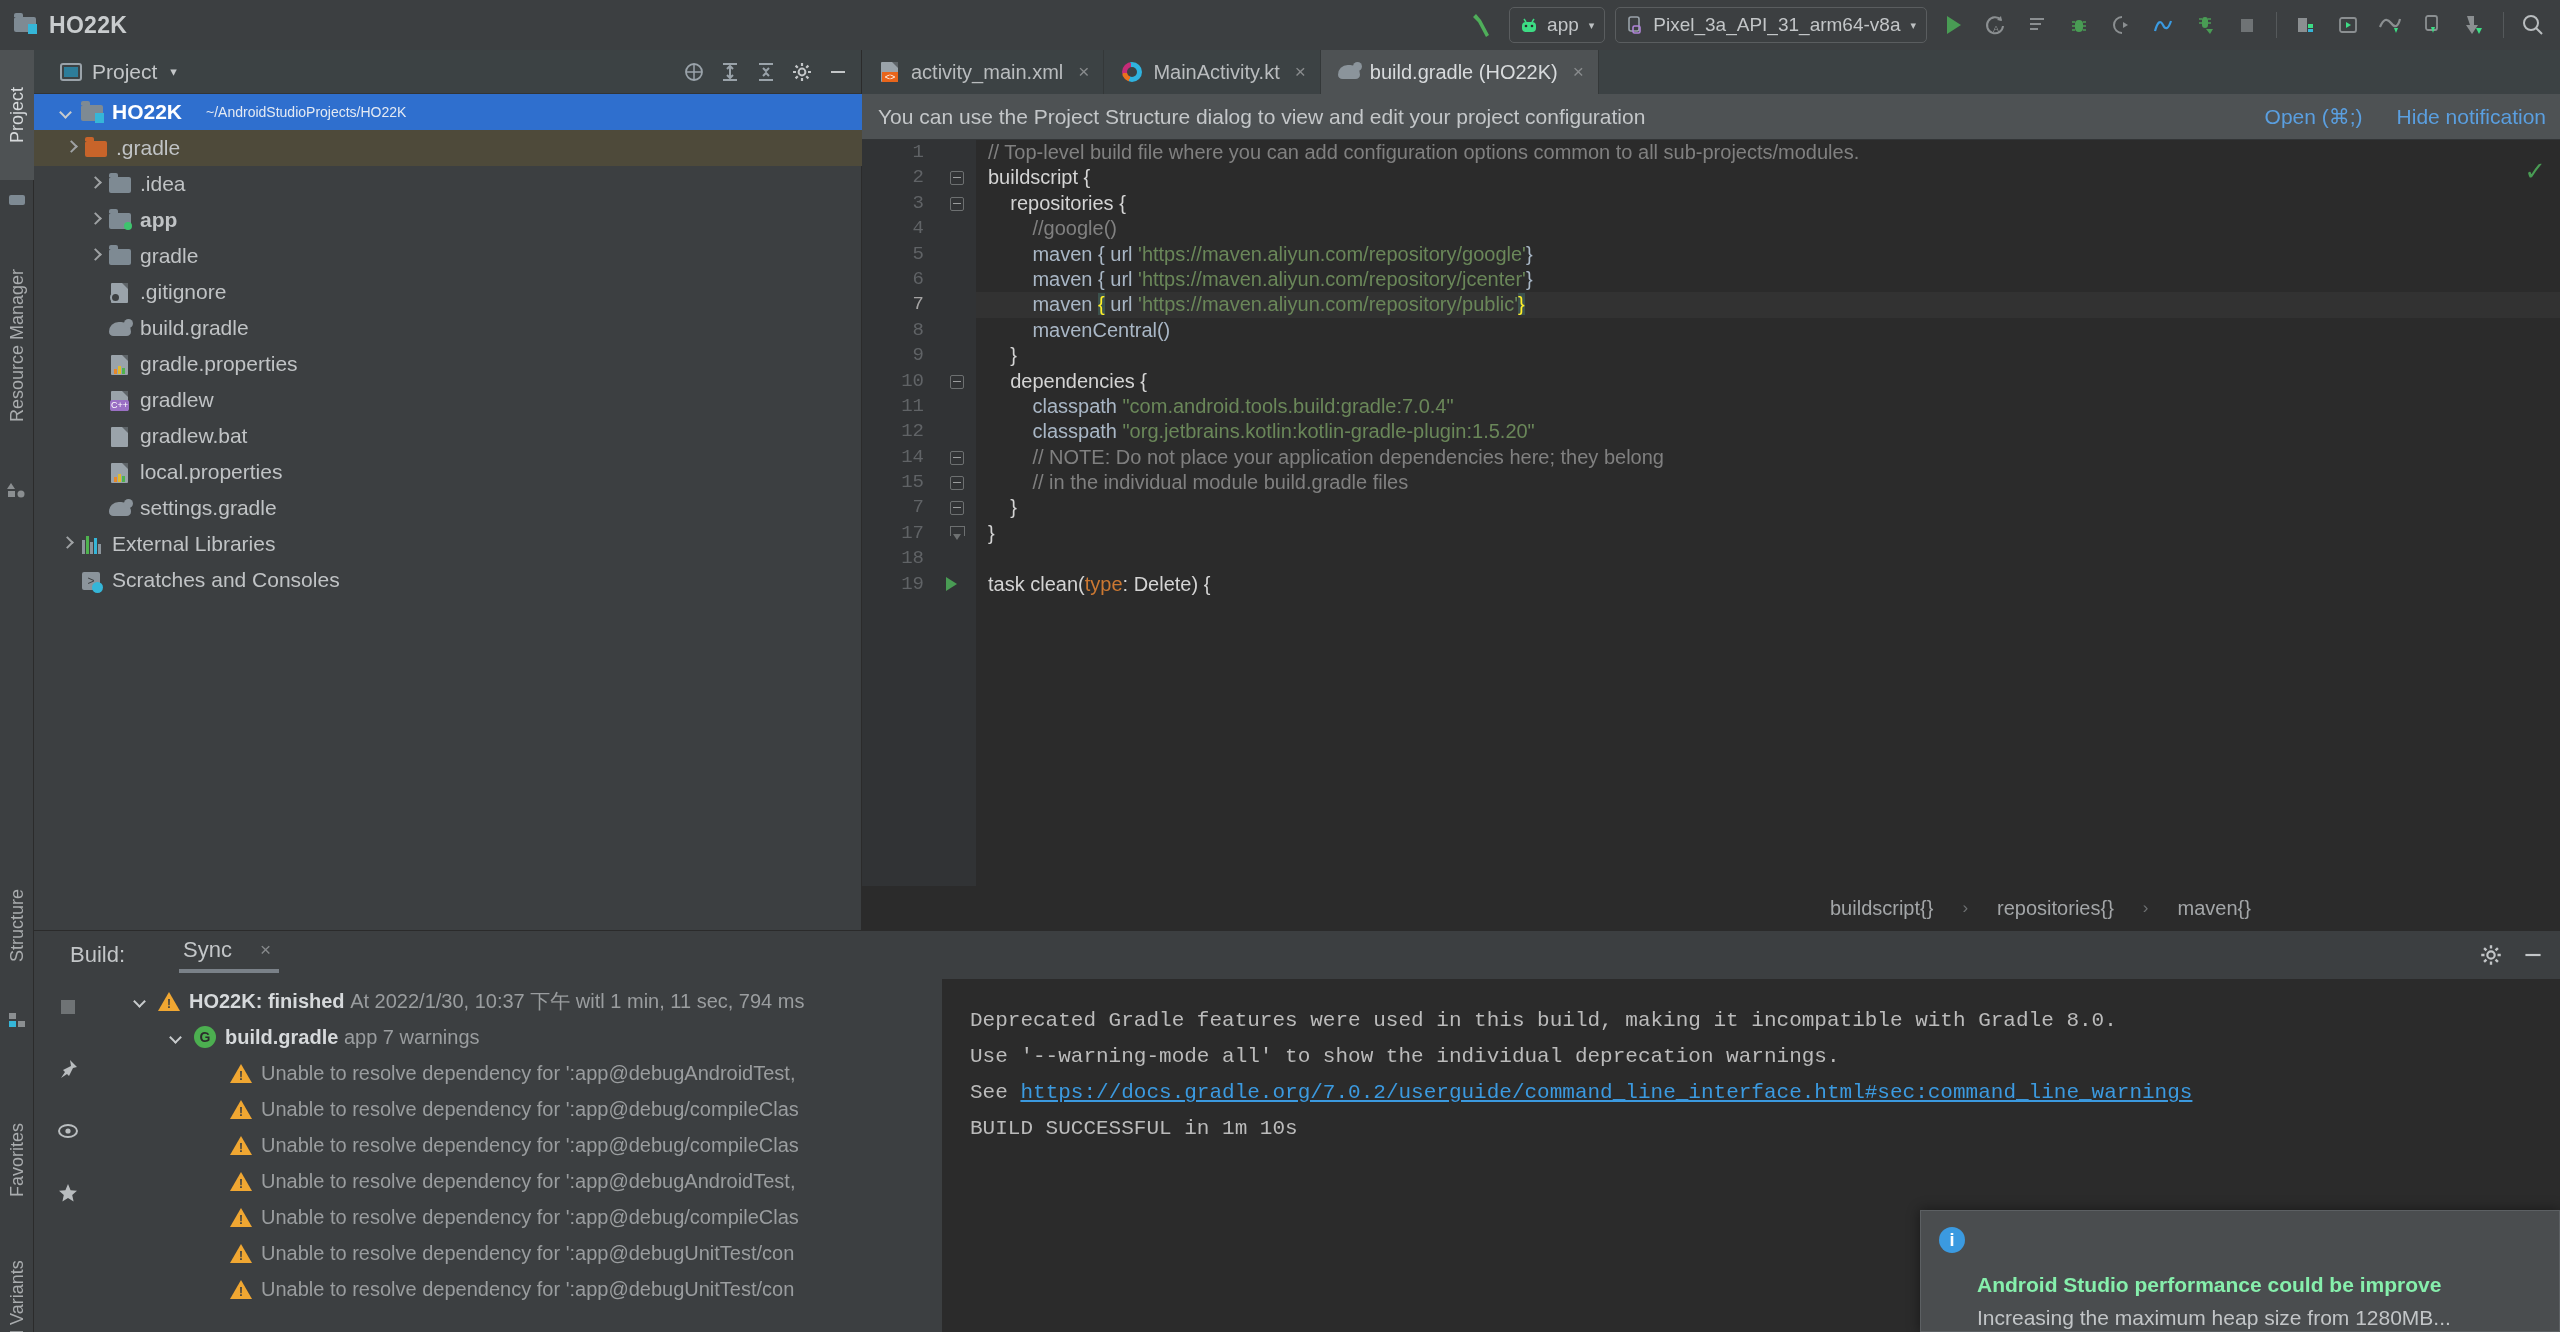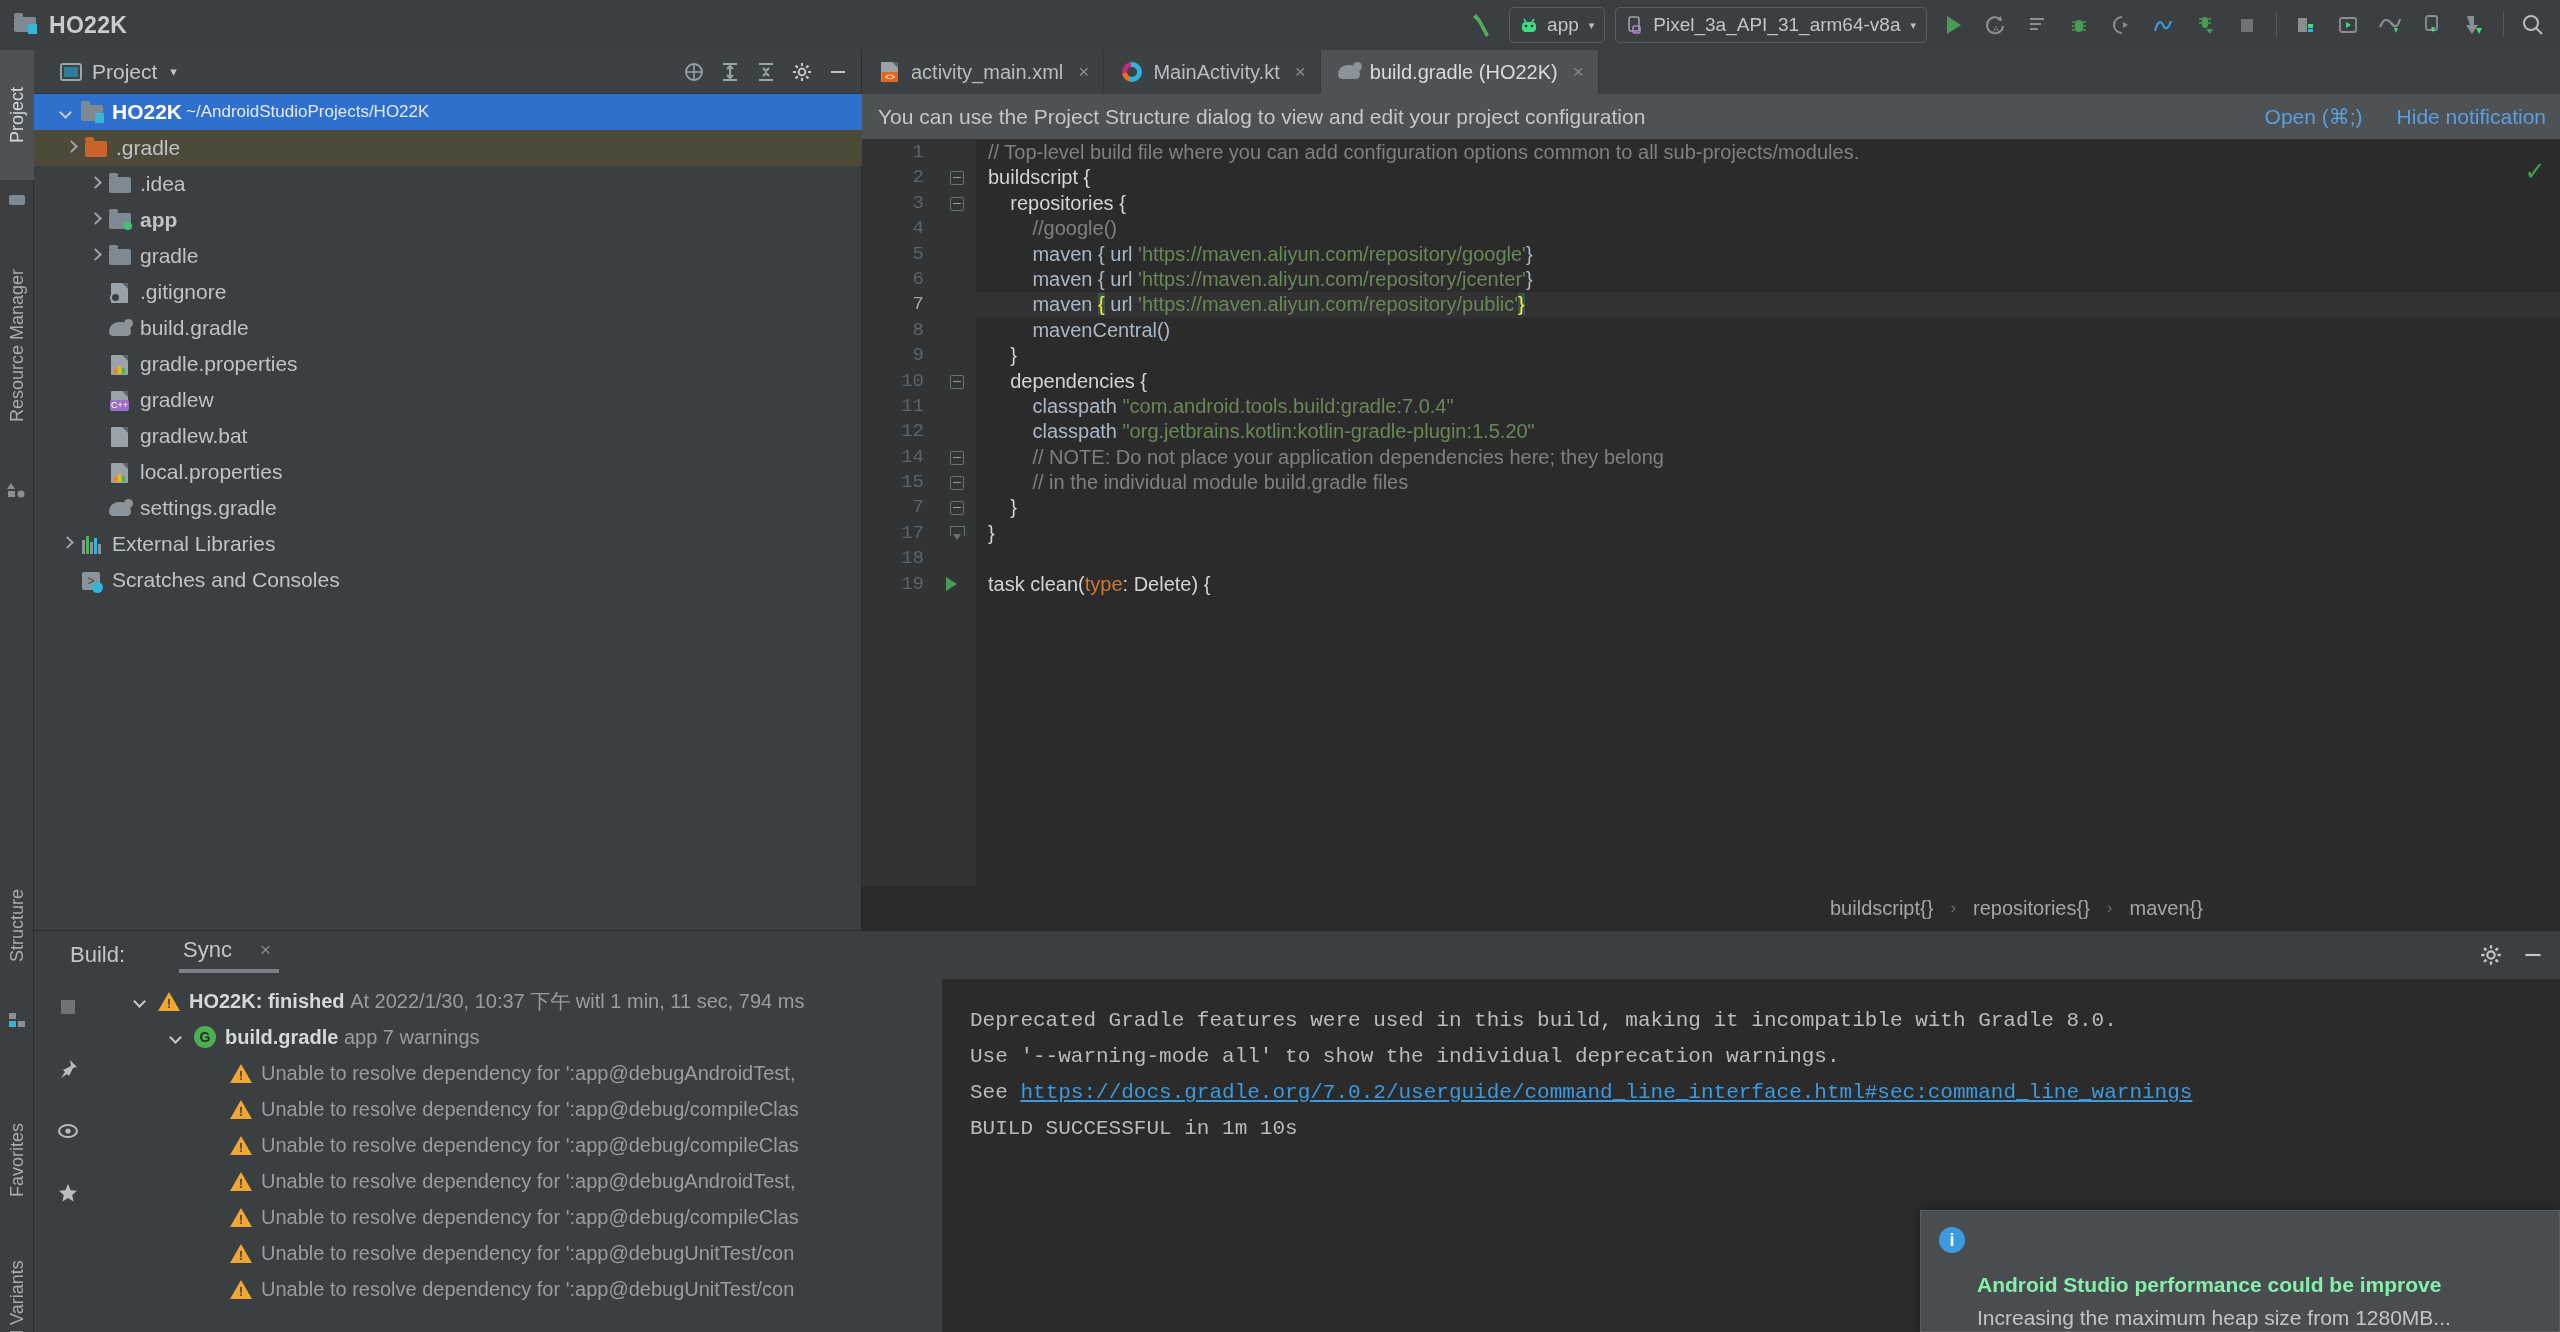--- a/index.html
+++ b/index.html
@@ -83,21 +83,21 @@
     transform: rotate(-45deg);
   }
   .arrow.d::before {
     content: ""; position: absolute; left: 3px; top: 5px;
     width: 7px; height: 7px; border-right: 2px solid #c8cbcd; border-bottom: 2px solid #c8cbcd;
     transform: rotate(45deg);
   }
   .row .ico { width: 24px; height: 24px; flex: 0 0 24px; margin-right: 8px; position: relative; }
   .row .lbl { font-size: 21px; }
   .row .lbl.b { font-weight: bold; }
-  .row .sub { color: #b3b6b8; font-size: 17px; margin-left: 4px; font-weight: normal; }
+  .row .sub { color: #b3b6b8; font-size: 14px; margin-left: 24px; font-weight: normal; }
   .row.sel .sub { color: #e4eaf3; }
 
   
   .fold { position:absolute; left:1px; top:5px; width:22px; height:16px; background:#7e8a93; border-radius:2px; }
   .fold::before { content:""; position:absolute; left:0; top:-4px; width:9px; height:4px; background:#7e8a93; border-radius:2px 2px 0 0;}
   .fold.org { background:#c8642a; } .fold.org::before { background:#c8642a; }
   .dot { position:absolute; right:-1px; bottom:-1px; width:8px; height:8px; border-radius:50%; background:#3ec46d; }
   .sq  { position:absolute; right:-1px; bottom:-2px; width:9px; height:10px; background:#35b6d8; }
   .file { position:absolute; left:3px; top:3px; width:17px; height:20px; background:#9aa3aa; border-radius:1px; }
   .file::after { content:""; position:absolute; right:0; top:0; border-left:6px solid transparent; border-top:6px solid #5e6468; }
@@ -185,21 +185,21 @@
   }
   .cmt { color: #808080; }
   .kw  { color: #cc7832; }
   .str { color: #6a8759; }
   .plain { color: #a9b7c6; }
   .wht { color: #d4d4d4; }
   .brace-hl { background: #3b514d; color: #ffef28; }
 
   .breadcrumbs {
     position: absolute; left: 0; bottom: 0; width: 100%; height: 44px; background: #2b2b2b;
-    display: flex; align-items: center; padding-left: 968px; gap: 4px; color: #a3a6a8; font-size: 20px;
+    display: flex; align-items: center; padding-left: 968px; gap: 16px; color: #a3a6a8; font-size: 20px;
   }
   .bc-sep { margin: 0 13px; color: #6d7072; font-size: 17px; }
 
   .gmark { position:absolute; right: 14px; top: 16px; color:#499c54; font-size: 26px; }
 
   
   .buildpanel {
     position: absolute; left: 34px; top: 930px; width: 2526px; height: 402px; background: #3c3f41;
     border-top: 1px solid #2b2b2b;
   }

